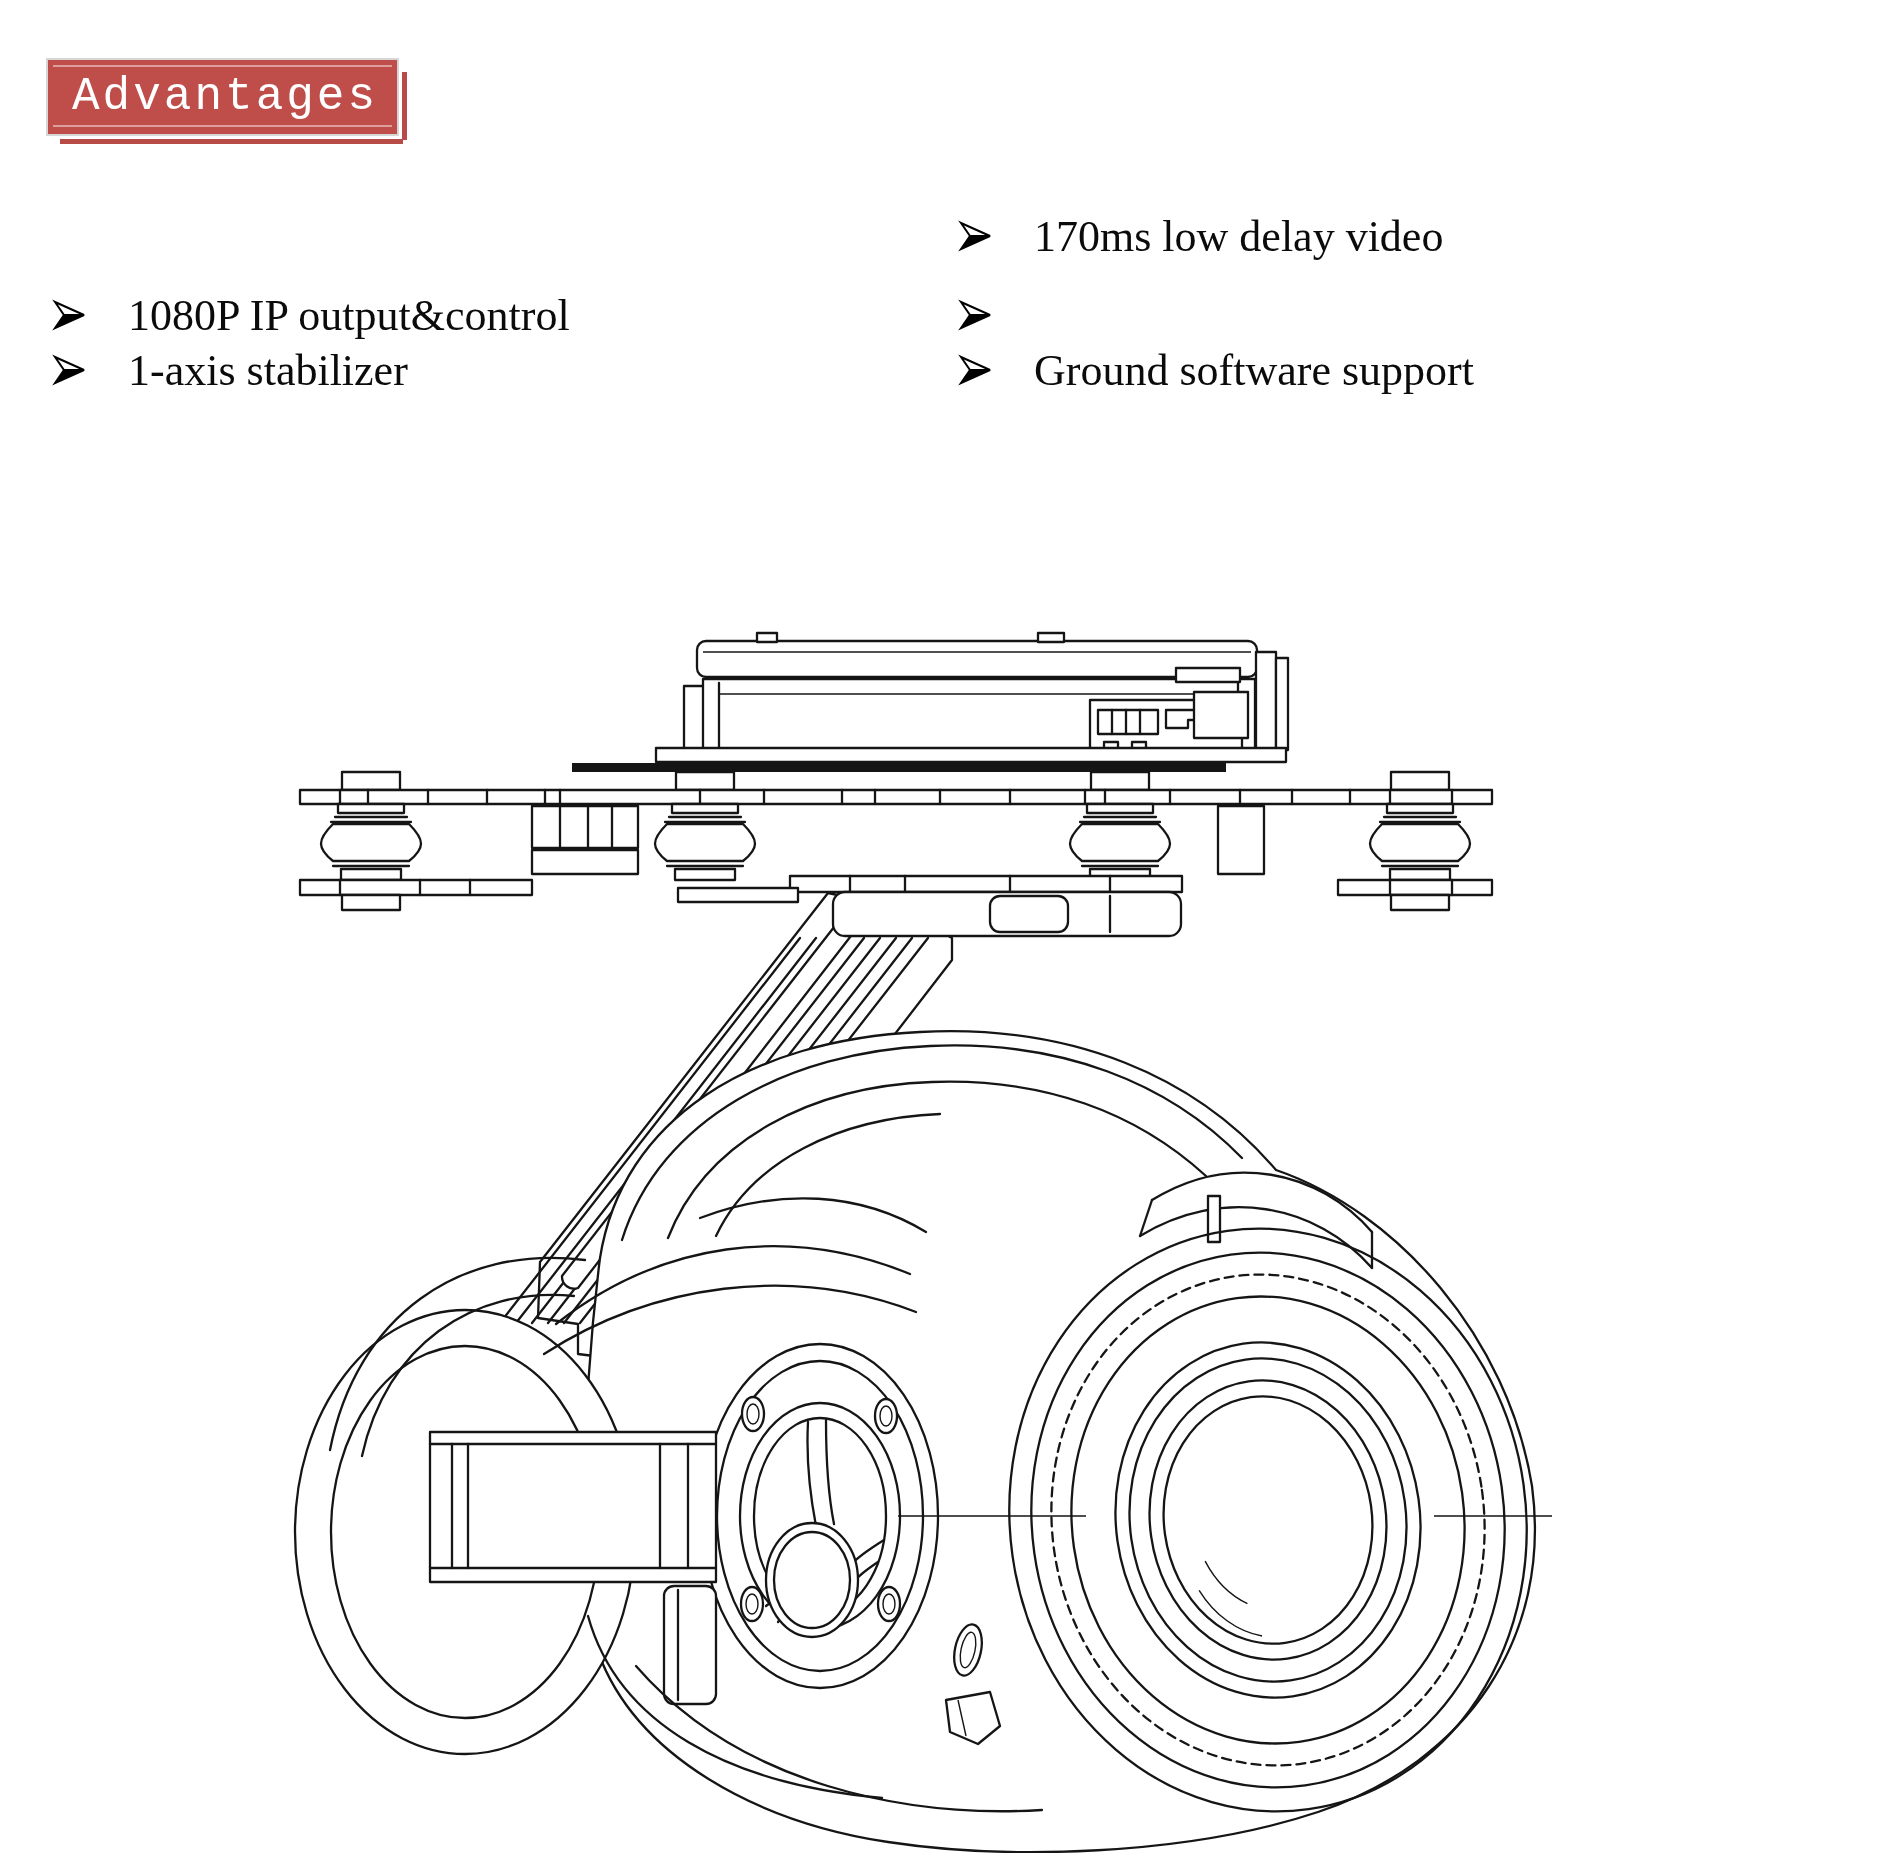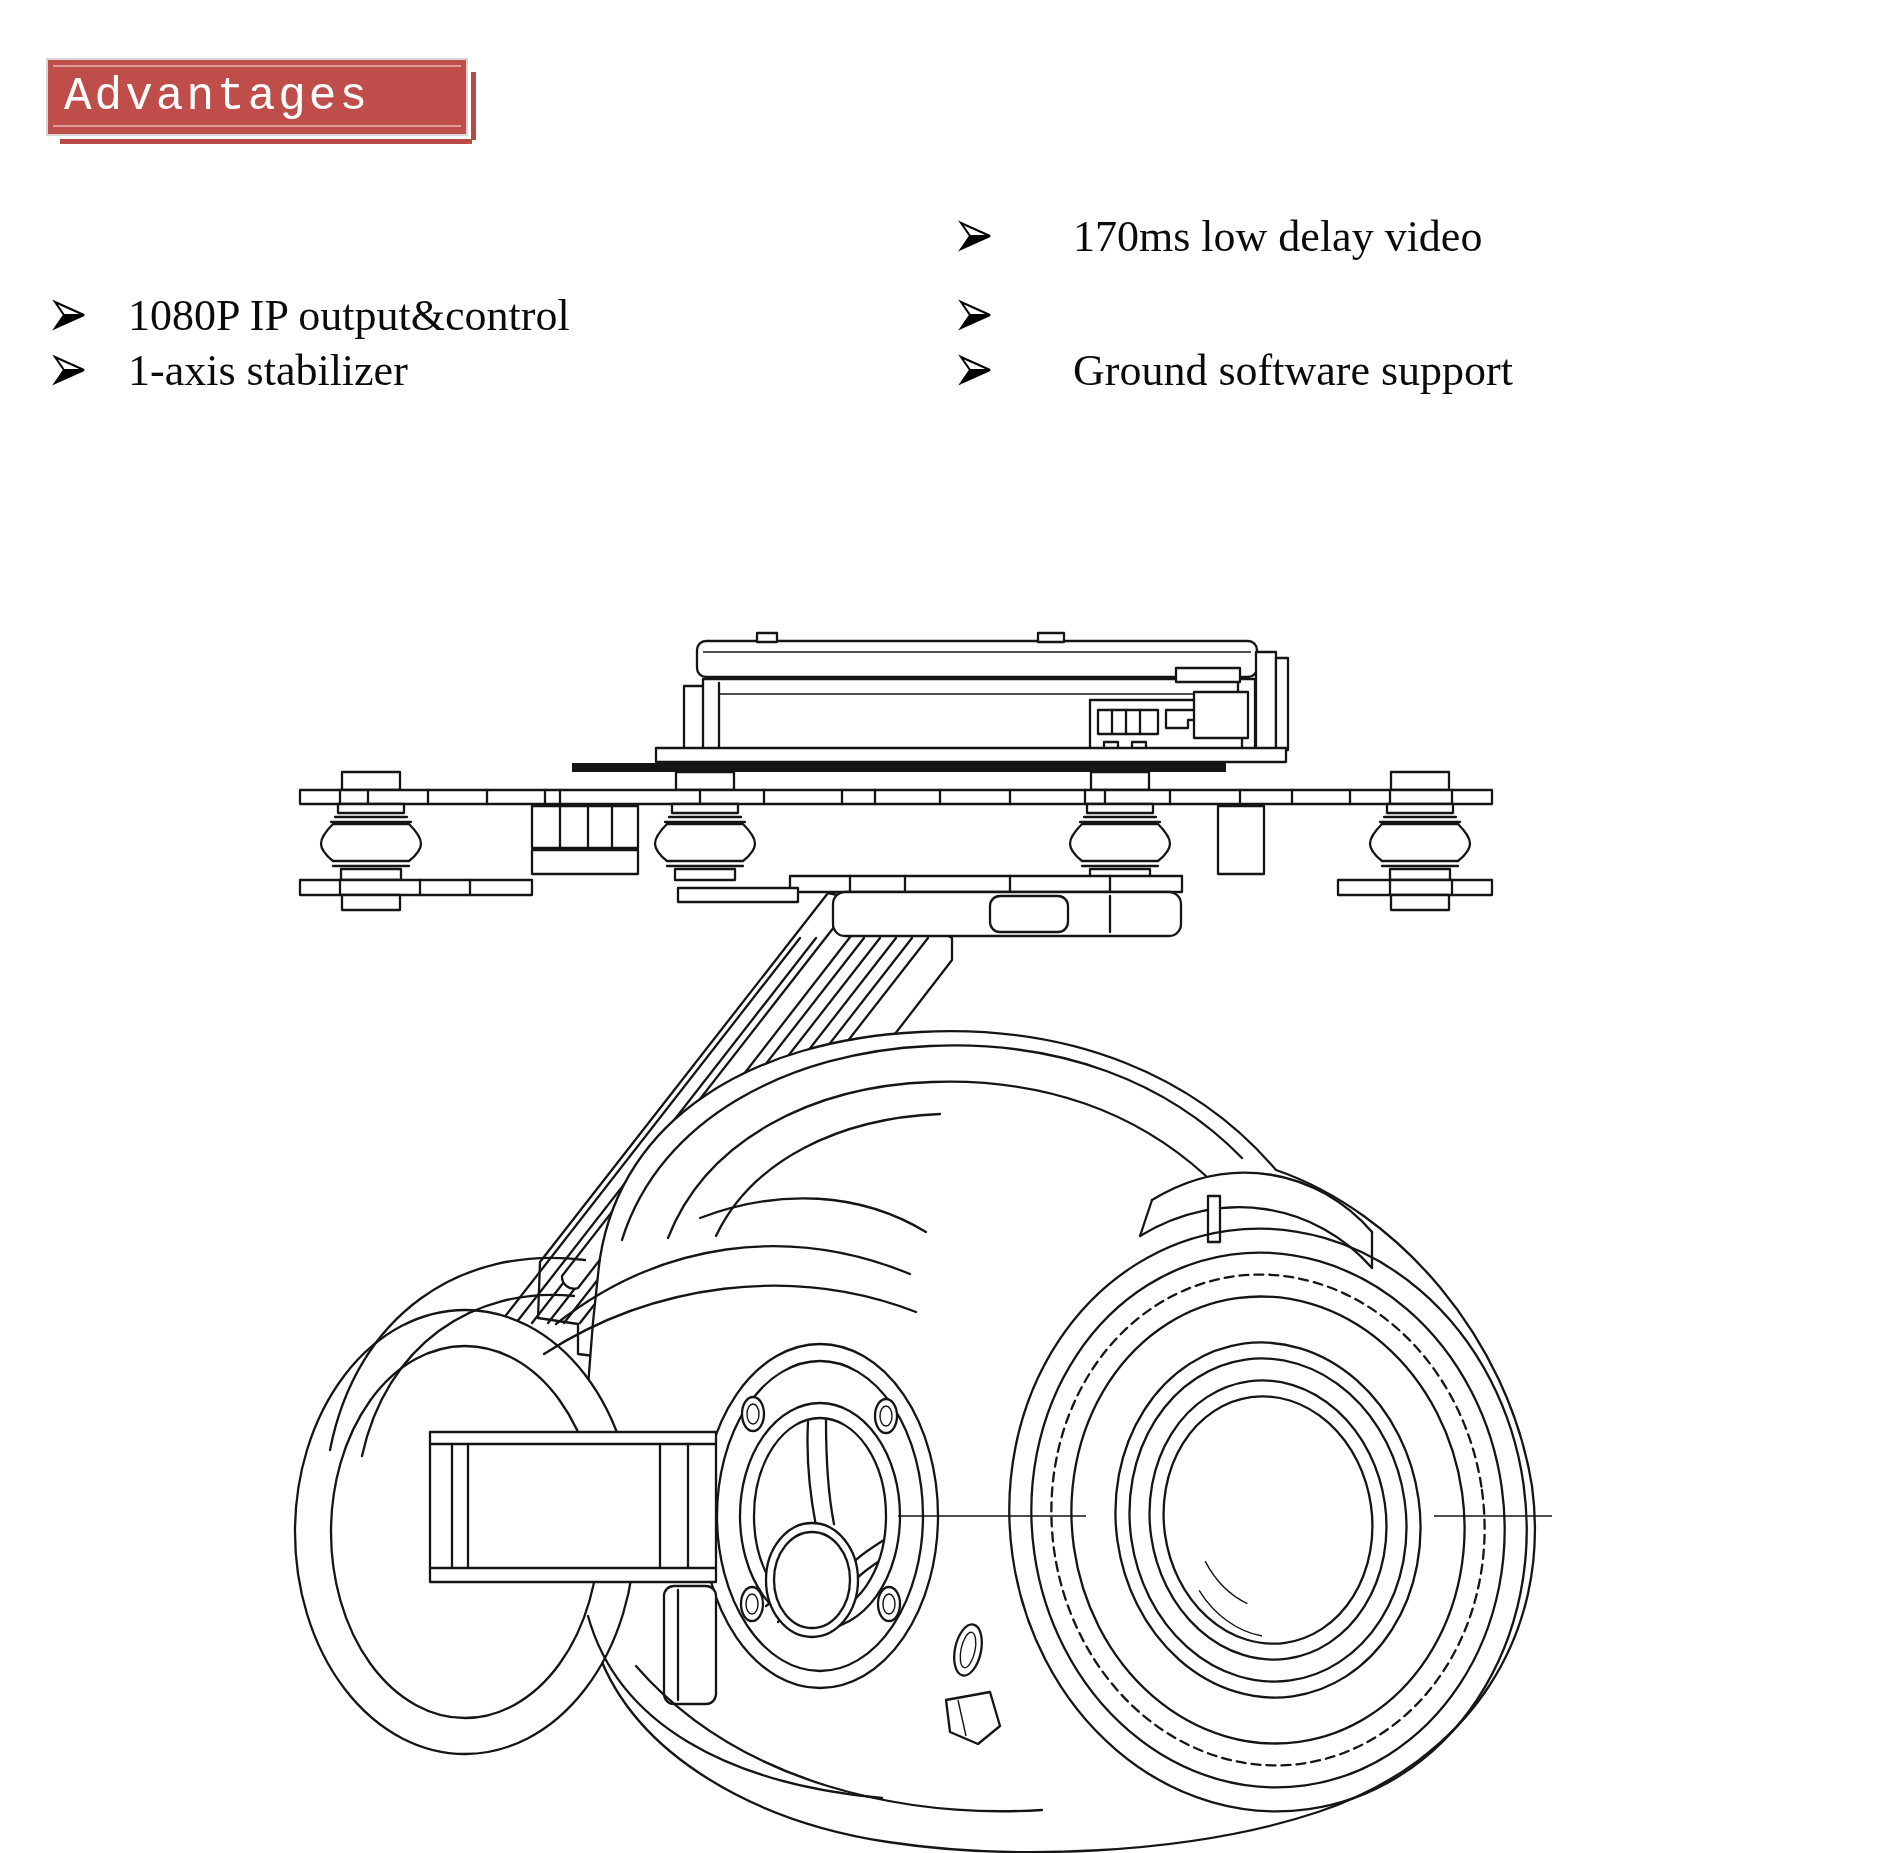--- a/index.html
+++ b/index.html
@@ -1,37 +1,37 @@
 <!DOCTYPE html>
 <html><head>
 <meta charset="utf-8">
 <style>
   html,body{margin:0;padding:0;background:#ffffff;}
   .page{position:relative;width:1900px;height:1853px;background:#ffffff;overflow:hidden;
         font-family:"Liberation Serif", serif;color:#0b0b0b;}
 
   
-  .badge{position:absolute;left:46px;width:422px;height:78px;background:#bf4e4b;
+  .badge{position:absolute;left:46px;width:353px;height:78px;background:#bf4e4b;
          border:2px solid #d6d6d6;box-sizing:border-box;display:flex;align-items:center;
-         padding-left:16px;}
+         padding-left:24px;}
   .badge::before{content:'';position:absolute;right:-10px;top:12px;height:calc(100% - 6px);
          width:5px;background:#b84a47;}
   .badge::after{content:'';position:absolute;bottom:-10px;left:12px;width:calc(100% - 6px);
          height:5px;background:#b84a47;}
   .badge .hl{position:absolute;left:5px;right:5px;height:0;border-top:2px solid rgba(255,255,255,.45);}
   .badge .hl.t{top:5px;} .badge .hl.b{bottom:7px;}
   .badge-label{position:relative;color:#ffffff;font-family:"Liberation Mono", monospace;
          font-size:46px;letter-spacing:3px;}
   .badge-adv{top:58px;} .badge-cmp{top:468px;}
 
   
   .row{position:absolute;display:flex;align-items:center;height:56px;}
   .row .arrow{width:76px;flex:0 0 76px;display:flex;align-items:center;}
   .row .txt{font-size:44px;white-space:nowrap;}
-  .col-l{left:52px;} .col-r{left:958px;gap:39px;}
+  .col-l{left:52px;} .col-r{left:958px;}
   .r1{top:208px;} .r2{top:287px;} .r3{top:342px;}
 
   
   svg.fig{position:absolute;left:0;top:0;}
   .ln{fill:none;stroke:#151515;stroke-width:2.3;stroke-linecap:round;stroke-linejoin:round;}
   .w{fill:#ffffff;stroke:#151515;stroke-width:2.3;stroke-linejoin:round;}
   .thin{fill:none;stroke:#151515;stroke-width:1.4;}
   .dk{fill:#151515;stroke:none;}
 </style>
 </head>

